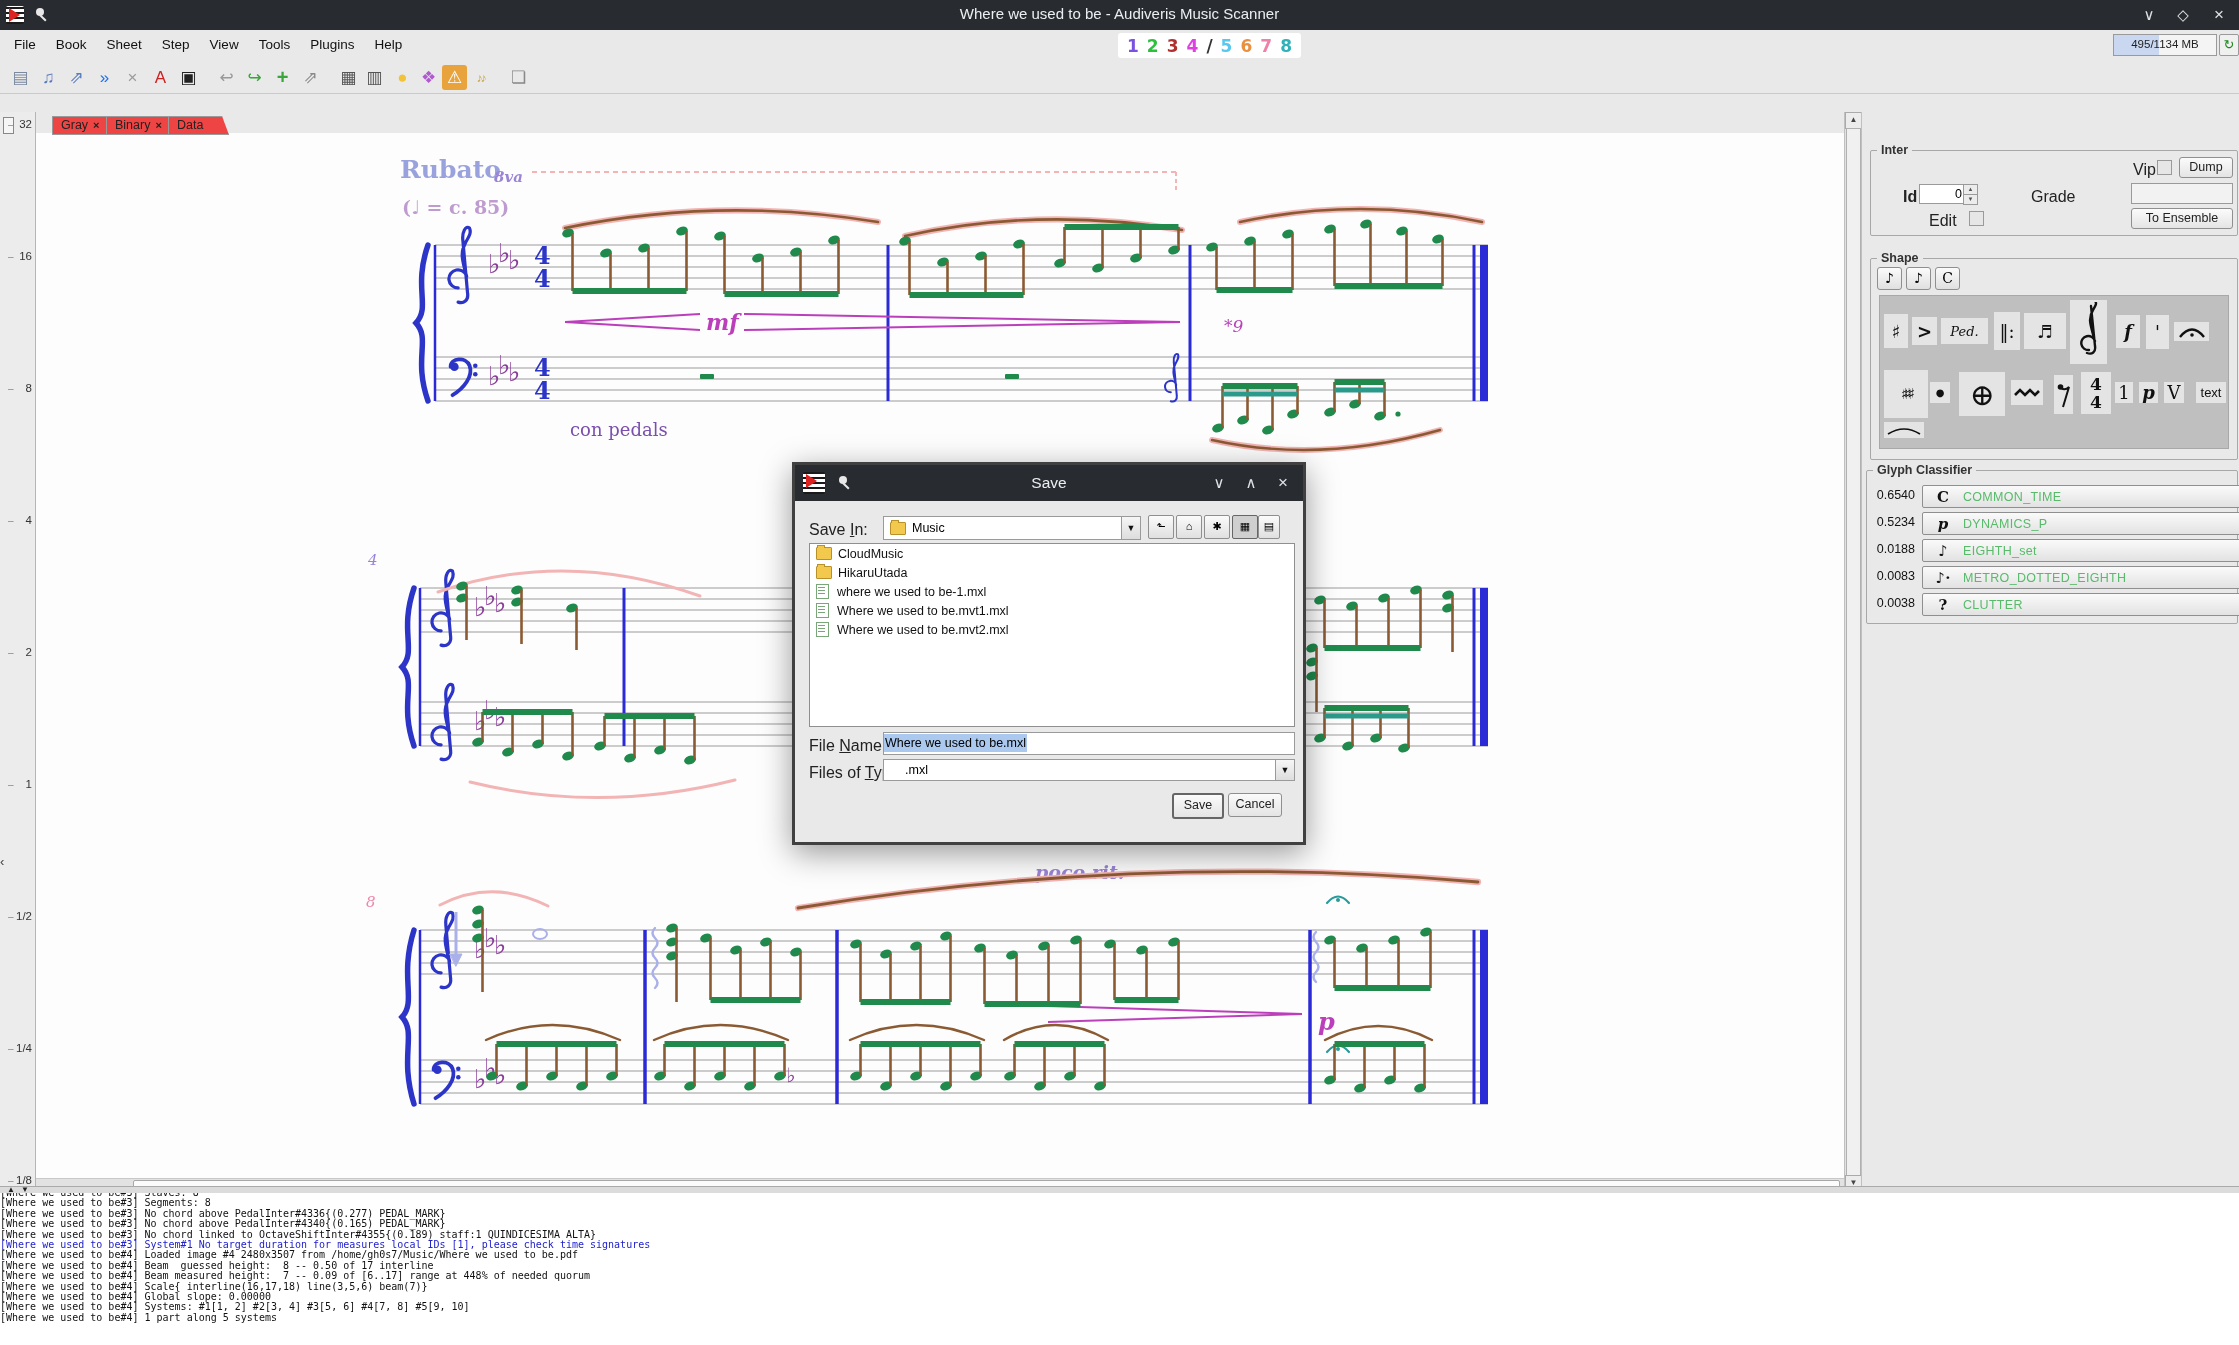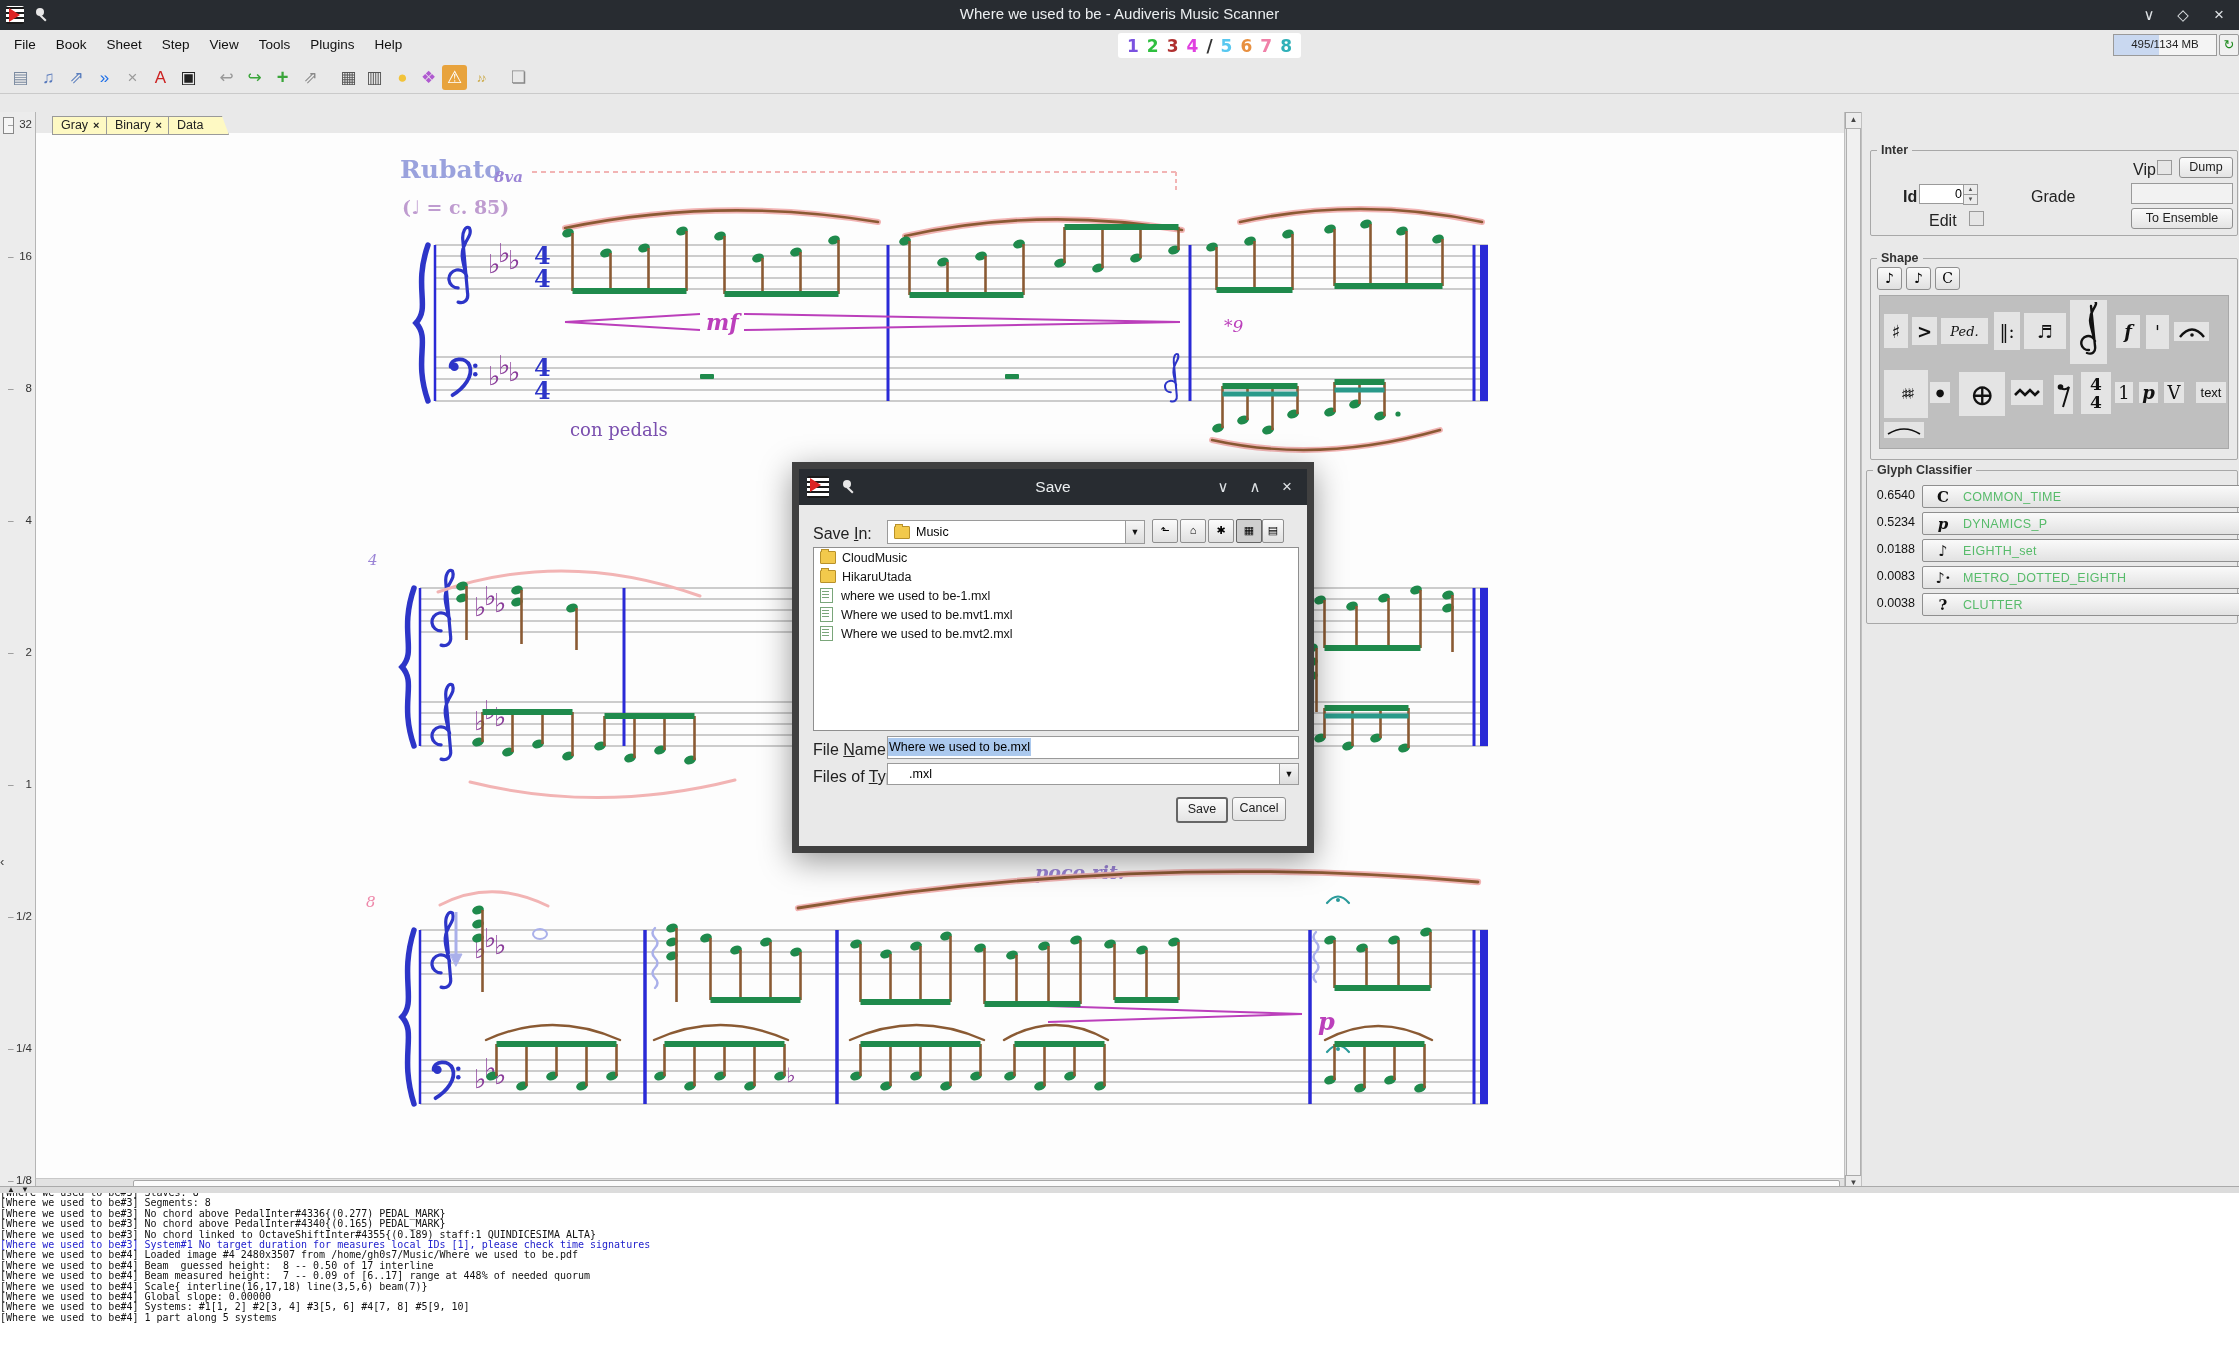--- a/index.html
+++ b/index.html
@@ -34,21 +34,21 @@
   .stab.sel{background:#f1f1f1;}
   
   #ruler{left:0;top:112px;width:35px;height:1080px;background:#ececec;border-right:1px solid #b5b5b5;}
   .rnum{position:absolute;right:3px;font-size:11.5px;color:#333;}
   .rtick{position:absolute;left:8px;font-size:10px;color:#888;}
   #rulbox{position:absolute;left:3px;top:5px;width:9px;height:15px;border:1px solid #888;background:#f6f6f6;}
   #rulmark{position:absolute;left:0px;top:742px;font-size:13px;color:#444;}
   #canvas{left:36px;top:112px;width:1808px;height:1080px;background:#e9e9e9;}
   #sheetwhite{position:absolute;left:0;top:21px;width:1808px;height:1059px;background:#fdfdfd;}
   .ftab{position:absolute;top:4px;height:17px;padding:0 17px 0 8px;font-size:12.5px;line-height:17px;color:#222;
-        background:#fef9c3;border:1px solid #9a9a9a;border-bottom:1px solid #9a9a9a;
+        background:#ef4444;border:1px solid #9a9a9a;border-bottom:1px solid #9a9a9a;
         clip-path:polygon(0 0,calc(100% - 7px) 0,100% 100%,0 100%);}
   .ftab b{font-weight:bold;font-size:11px;margin-left:5px;}
   #scoresvg{position:absolute;left:0;top:21px;}
   
   #vsb{left:1844px;top:112px;width:16px;height:1080px;background:#e2e2e2;border-left:1px solid #c0c0c0;}
   .sbbtn{position:absolute;left:0px;width:15px;height:15px;background:#ececec;border:1px solid #aaa;color:#444;font-size:8px;text-align:center;line-height:14px;}
   #vthumb{position:absolute;left:1px;top:16px;width:13px;height:1046px;background:#f0f0f0;border:1px solid #b0b0b0;}
   #hsb{left:36px;top:1178px;width:1808px;height:14px;background:#e2e2e2;border-top:1px solid #c8c8c8;}
   #hthumb{position:absolute;left:97px;top:1px;width:1705px;height:11px;background:#fcfcfc;border:1px solid #a8a8a8;border-radius:2px;}
   
@@ -74,21 +74,21 @@
   
   #splitter{left:0;top:1186px;width:2239px;height:7px;background:#dcdcdc;border-top:1px solid #aaa;border-bottom:1px solid #aaa;}
   #splitter span{position:absolute;top:-2px;font-size:8px;color:#222;}
   #log{left:0;top:1193px;width:2239px;height:152px;background:#fff;overflow:hidden;
        font-family:"DejaVu Sans Mono",monospace;font-size:10px;line-height:10.4px;color:#111;}
   #log div{white-space:pre;}
   #log div.hl{color:#2222cc;}
   #log div.clip{margin-top:-5px;}
   .u{text-decoration:underline;}
   
-  #dialog{left:792px;top:462px;width:508px;height:377px;background:#e9e9e9;border:7px solid #404040;
+  #dialog{left:792px;top:462px;width:508px;height:377px;background:#e9e9e9;border:3px solid #404040;
           box-shadow:0 8px 30px rgba(0,0,0,.4);}
   #dlgtitle{position:absolute;left:0;top:0;right:0;height:36px;background:#282c31;}
   #dlgtitle .title{position:absolute;left:0;right:0;top:9px;text-align:center;color:#eceff1;font-size:15.5px;}
   .dbtn{position:absolute;top:6px;width:28px;height:24px;color:#dfe3e6;font-size:15px;text-align:center;line-height:24px;}
   .combo{position:absolute;border:1px solid #9a9a9a;background:#fff;display:flex;align-items:center;font-size:12.5px;}
   .combo .arrow{position:absolute;right:0;top:0;bottom:0;width:18px;background:linear-gradient(#f6f6f6,#ddd);
                 border-left:1px solid #9a9a9a;text-align:center;font-size:9px;color:#111;display:flex;align-items:center;justify-content:center;}
   .folder-ico{display:inline-block;width:14px;height:11px;background:#f2c94c;border:1px solid #b8912a;border-radius:1px;position:relative;margin-right:6px;}
   .folder-ico::before{content:'';position:absolute;left:0;top:-3px;width:6px;height:2px;background:#f2c94c;border:1px solid #b8912a;border-bottom:none;}
   .file-ico{display:inline-block;width:11px;height:13px;background:#fff;border:1px solid #7aa67a;position:relative;margin-right:8px;}

